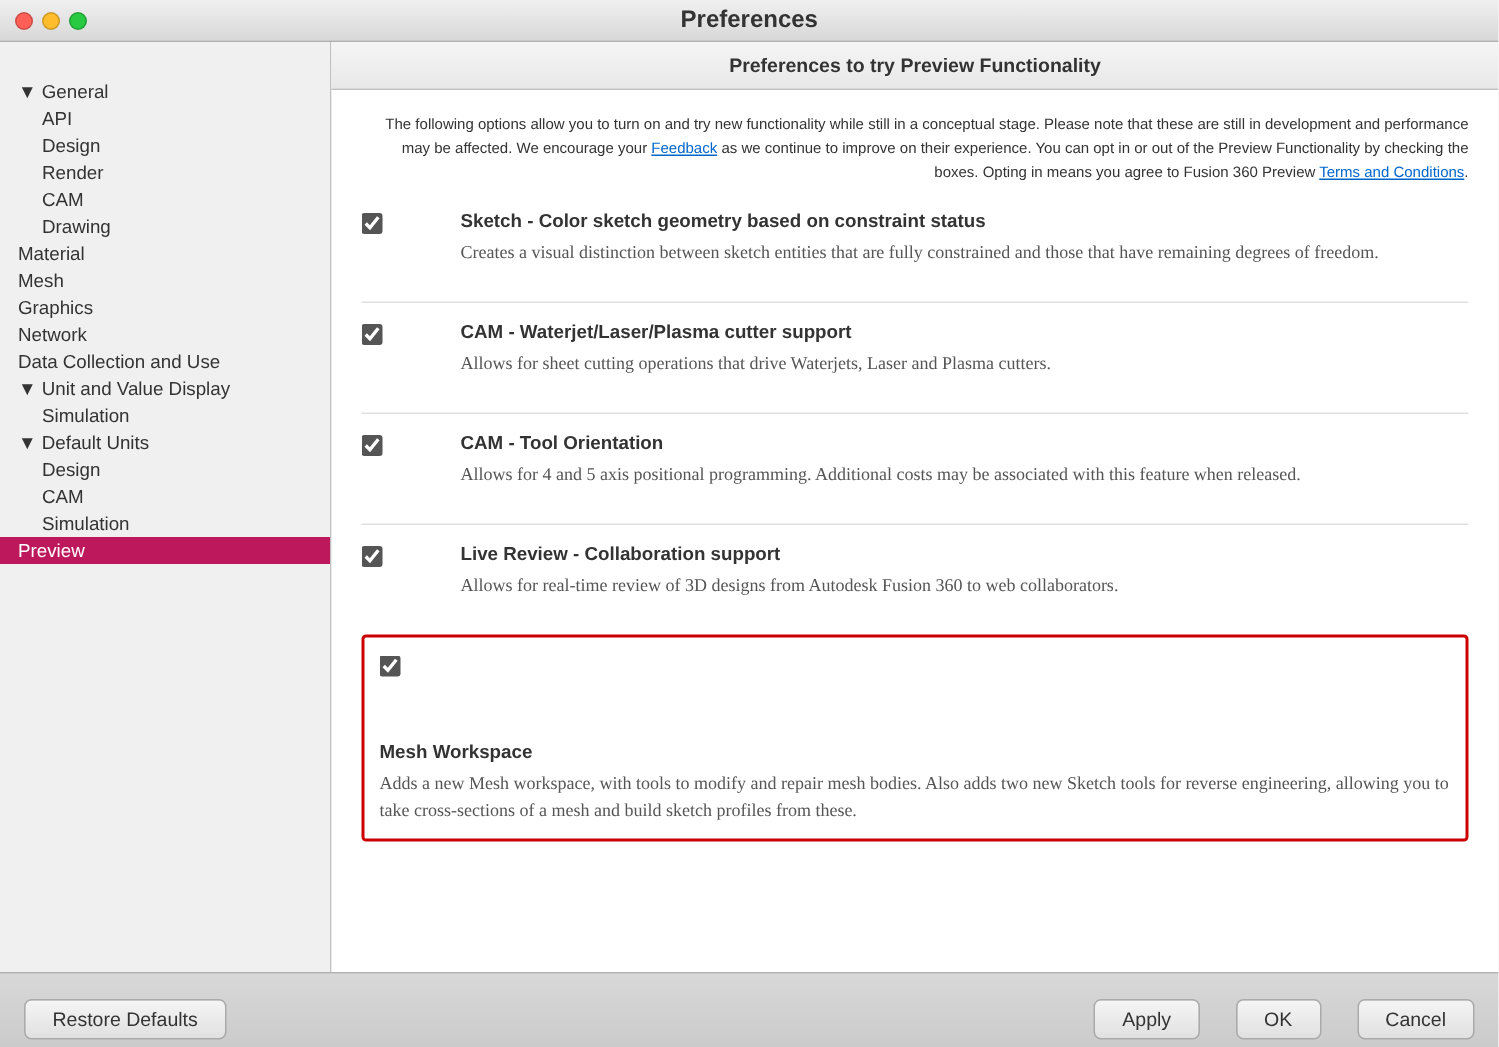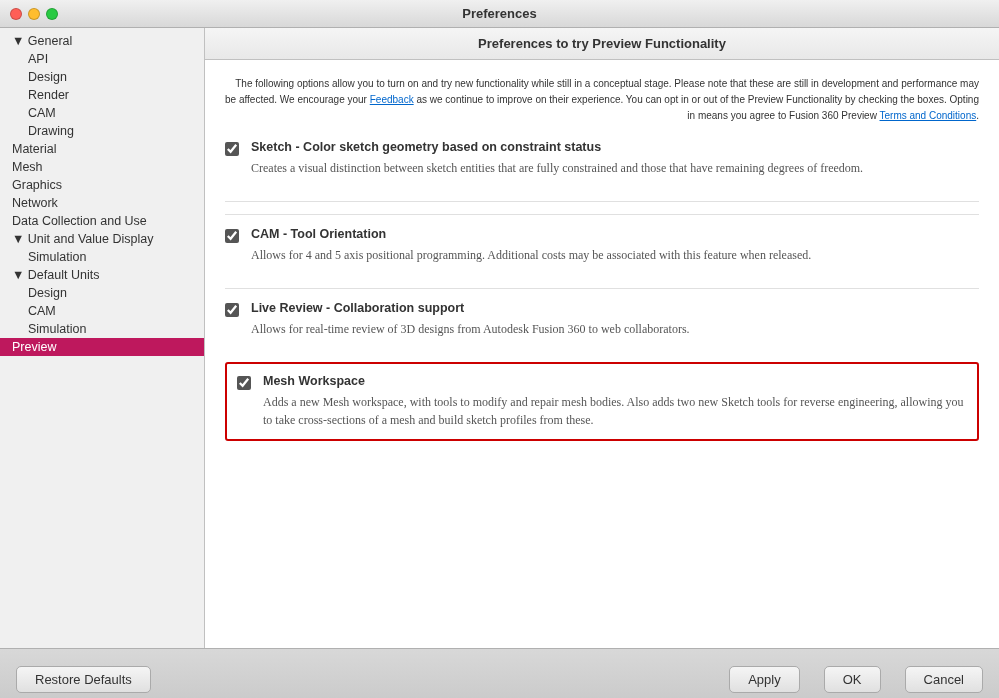--- a/index.html
+++ b/index.html
@@ -16,21 +16,21 @@
     .title-bar {
       background: linear-gradient(to bottom, #f0f0f0, #d8d8d8);
       border-bottom: 1px solid #b0b0b0;
       height: 28px;
       display: flex;
       align-items: center;
       justify-content: center;
       position: relative;
     }
     .title-bar-title {
-      font-size: 13px;
+      font-size: 16px;
       font-weight: 600;
       color: #333;
     }
     .window-controls {
       position: absolute;
       left: 10px;
       display: flex;
       gap: 6px;
       align-items: center;
     }
@@ -45,25 +45,25 @@
     .btn-max { background: #28ca42; }
 
     
     .main-container {
       display: flex;
       height: calc(698px - 28px - 50px);
     }
 
     
     .sidebar {
-      width: 205px;
+      width: 221px;
       background: #f0f0f0;
       border-right: 1px solid #c0c0c0;
       overflow-y: auto;
-      padding: 4px 0;
+      padding: 24px 0;
     }
     .sidebar-item {
       padding: 2px 0 2px 12px;
       cursor: pointer;
       color: #333;
       font-size: 12.5px;
       white-space: nowrap;
     }
     .sidebar-item.active {
       background: #be185d;
@@ -103,26 +103,28 @@
       color: #0066cc;
       text-decoration: underline;
     }
 
     
     .feature-item {
       display: flex;
       align-items: flex-start;
       margin-bottom: 20px;
       padding-bottom: 4px;
+      gap: 40px;
     }
     .feature-item.highlighted {
       border: 2px solid #cc0000;
       padding: 10px;
       border-radius: 3px;
       margin-bottom: 12px;
+      flex-direction: column;
     }
     .checkbox-wrap {
       margin-top: 2px;
       margin-right: 12px;
       flex-shrink: 0;
     }
     .checkbox-wrap input[type="checkbox"] {
       width: 14px;
       height: 14px;
       accent-color: #555;
@@ -228,20 +230,27 @@
 
       <div id="features-container">
           <div class="feature-item">
             <div class="checkbox-wrap"><input type="checkbox" checked="" style=""></div>
             <div class="feature-content">
               <div class="feature-title">Sketch - Color sketch geometry based on constraint status</div>
               <div class="feature-desc">Creates a visual distinction between sketch entities that are fully constrained and those that have remaining degrees of freedom.</div>
             </div>
           </div>
           <hr class="separator">
+          <div class="feature-item">
+            <div class="checkbox-wrap"><input type="checkbox" checked="" style=""></div>
+            <div class="feature-content">
+              <div class="feature-title">CAM - Waterjet/Laser/Plasma cutter support</div>
+              <div class="feature-desc">Allows for sheet cutting operations that drive Waterjets, Laser and Plasma cutters.</div>
+            </div>
+          </div>
           <hr class="separator">
           <div class="feature-item">
             <div class="checkbox-wrap"><input type="checkbox" checked="" style=""></div>
             <div class="feature-content">
               <div class="feature-title">CAM - Tool Orientation</div>
               <div class="feature-desc">Allows for 4 and 5 axis positional programming. Additional costs may be associated with this feature when released.</div>
             </div>
           </div>
           <hr class="separator">
           <div class="feature-item">

